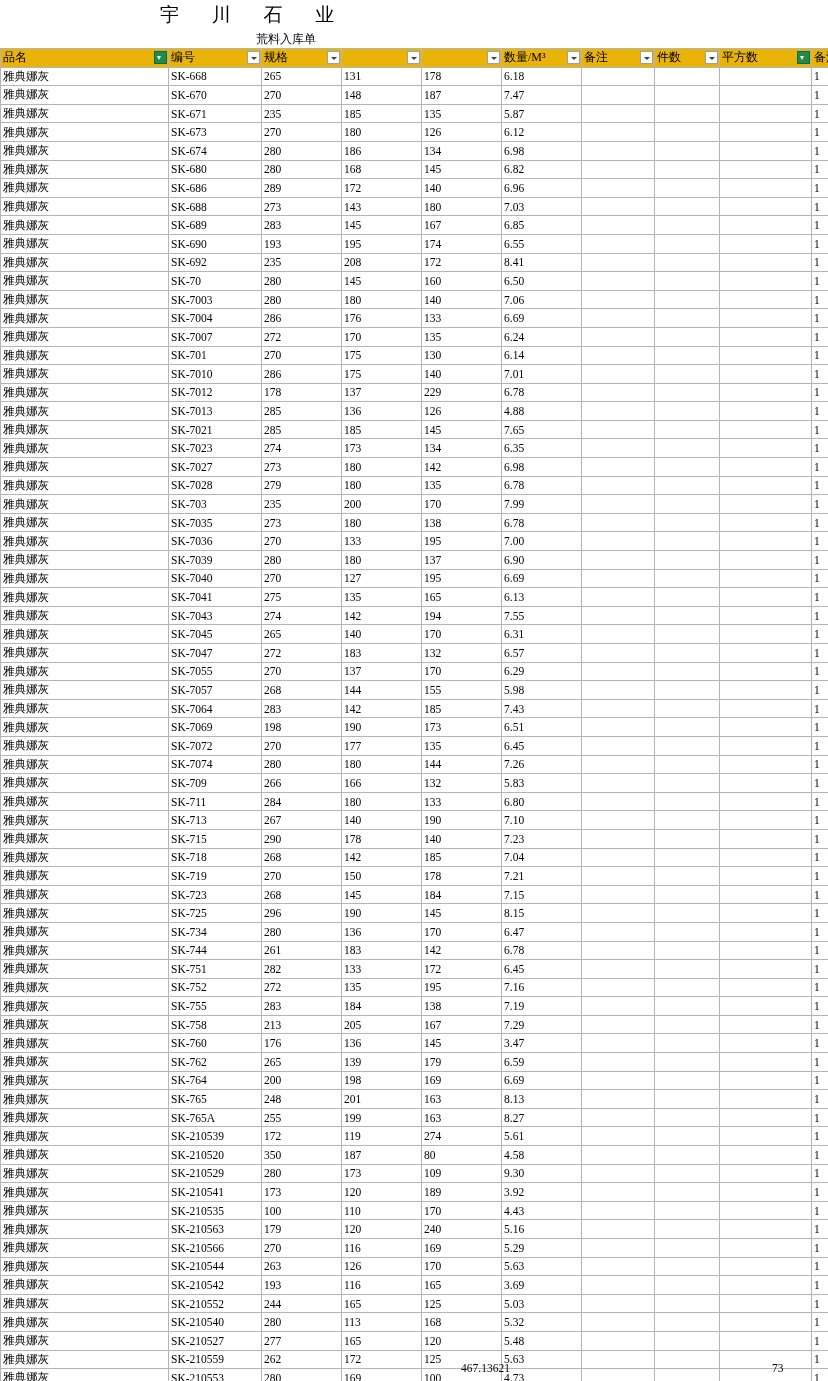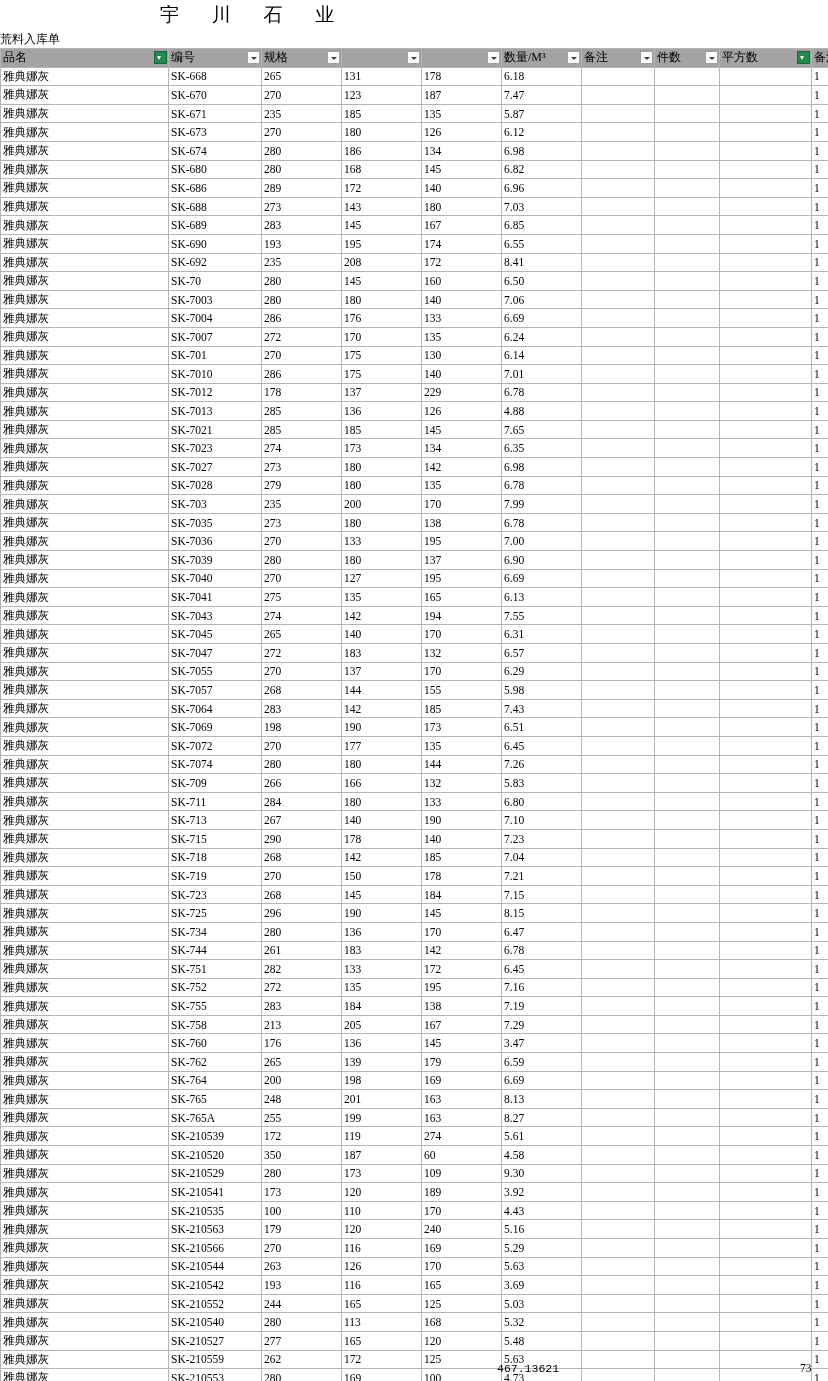--- a/index.html
+++ b/index.html
@@ -31,20 +31,21 @@
     font-size: 19px;
     letter-spacing: 14px;
     padding-left: 160px;
     font-family: "Liberation Serif", serif;
   }
   .subtitle-row {
     height: 17px;
     display: flex;
     align-items: flex-end;
     justify-content: flex-start;
+    padding-left: 256px;
   }
   .subtitle {
     font-size: 12px;
     font-family: "Liberation Serif", serif;
   }
 
   
   table.grid {
     border-collapse: collapse;
     table-layout: fixed;
@@ -56,21 +57,21 @@
     padding: 0 2px;
     font-size: 11.5px;
     font-weight: normal;
     text-align: left;
     vertical-align: middle;
     overflow: hidden;
     white-space: nowrap;
     font-family: "Liberation Serif", serif;
   }
   table.grid thead td {
-    background: #a3a3a3;
+    background: #eab308;
     position: relative;
     font-size: 12px;
     padding-right: 16px;
   }
   
   .filter-btn {
     position: absolute;
     right: 1px;
     top: 2px;
     width: 13px;
@@ -112,30 +113,28 @@
   col.c-jianshu { width: 65px; }
   col.c-pingfang{ width: 92px; }
   col.c-beizhu2 { width: 60px; }
 
   td.num { text-align: left; }
   .footer-total {
     position: absolute;
     left: 461px;
     top: 1362px;
     font-size: 11.5px;
-    font-family: Liberation Mono, monospace;
-    margin-left: 36px;
+    font-family: Liberation Serif, serif;
   }
   .footer-count {
     position: absolute;
     left: 772px;
     top: 1362px;
     font-size: 11.5px;
     font-family: "Liberation Serif", serif;
-    margin-left: 28px;
   }
 </style>
 </head>
 <body>
 
 <div id="sheet">
 
   <div class="title-row">
     <div class="title-main">宇 川 石 业</div>
   </div>
@@ -181,21 +180,21 @@
           <td class="num">6.18</td>
           <td class="num"></td>
           <td class="num"></td>
           <td class="num"></td>
           <td class="num">1</td>
         </tr>
         <tr>
           <td>雅典娜灰</td>
           <td>SK-670</td>
           <td class="num">270</td>
-          <td class="num">123</td>
+          <td class="num">148</td>
           <td class="num">187</td>
           <td class="num">7.47</td>
           <td class="num"></td>
           <td class="num"></td>
           <td class="num"></td>
           <td class="num">1</td>
         </tr>
         <tr>
           <td>雅典娜灰</td>
           <td>SK-671</td>
@@ -866,21 +865,21 @@
           <td class="num"></td>
           <td class="num"></td>
           <td class="num"></td>
           <td class="num">1</td>
         </tr>
         <tr>
           <td>雅典娜灰</td>
           <td>SK-210520</td>
           <td class="num">350</td>
           <td class="num">187</td>
-          <td class="num">60</td>
+          <td class="num">80</td>
           <td class="num">4.58</td>
           <td class="num"></td>
           <td class="num"></td>
           <td class="num"></td>
           <td class="num">1</td>
         </tr>
         <tr>
           <td>雅典娜灰</td>
           <td>SK-210529</td>
           <td class="num">280</td>

